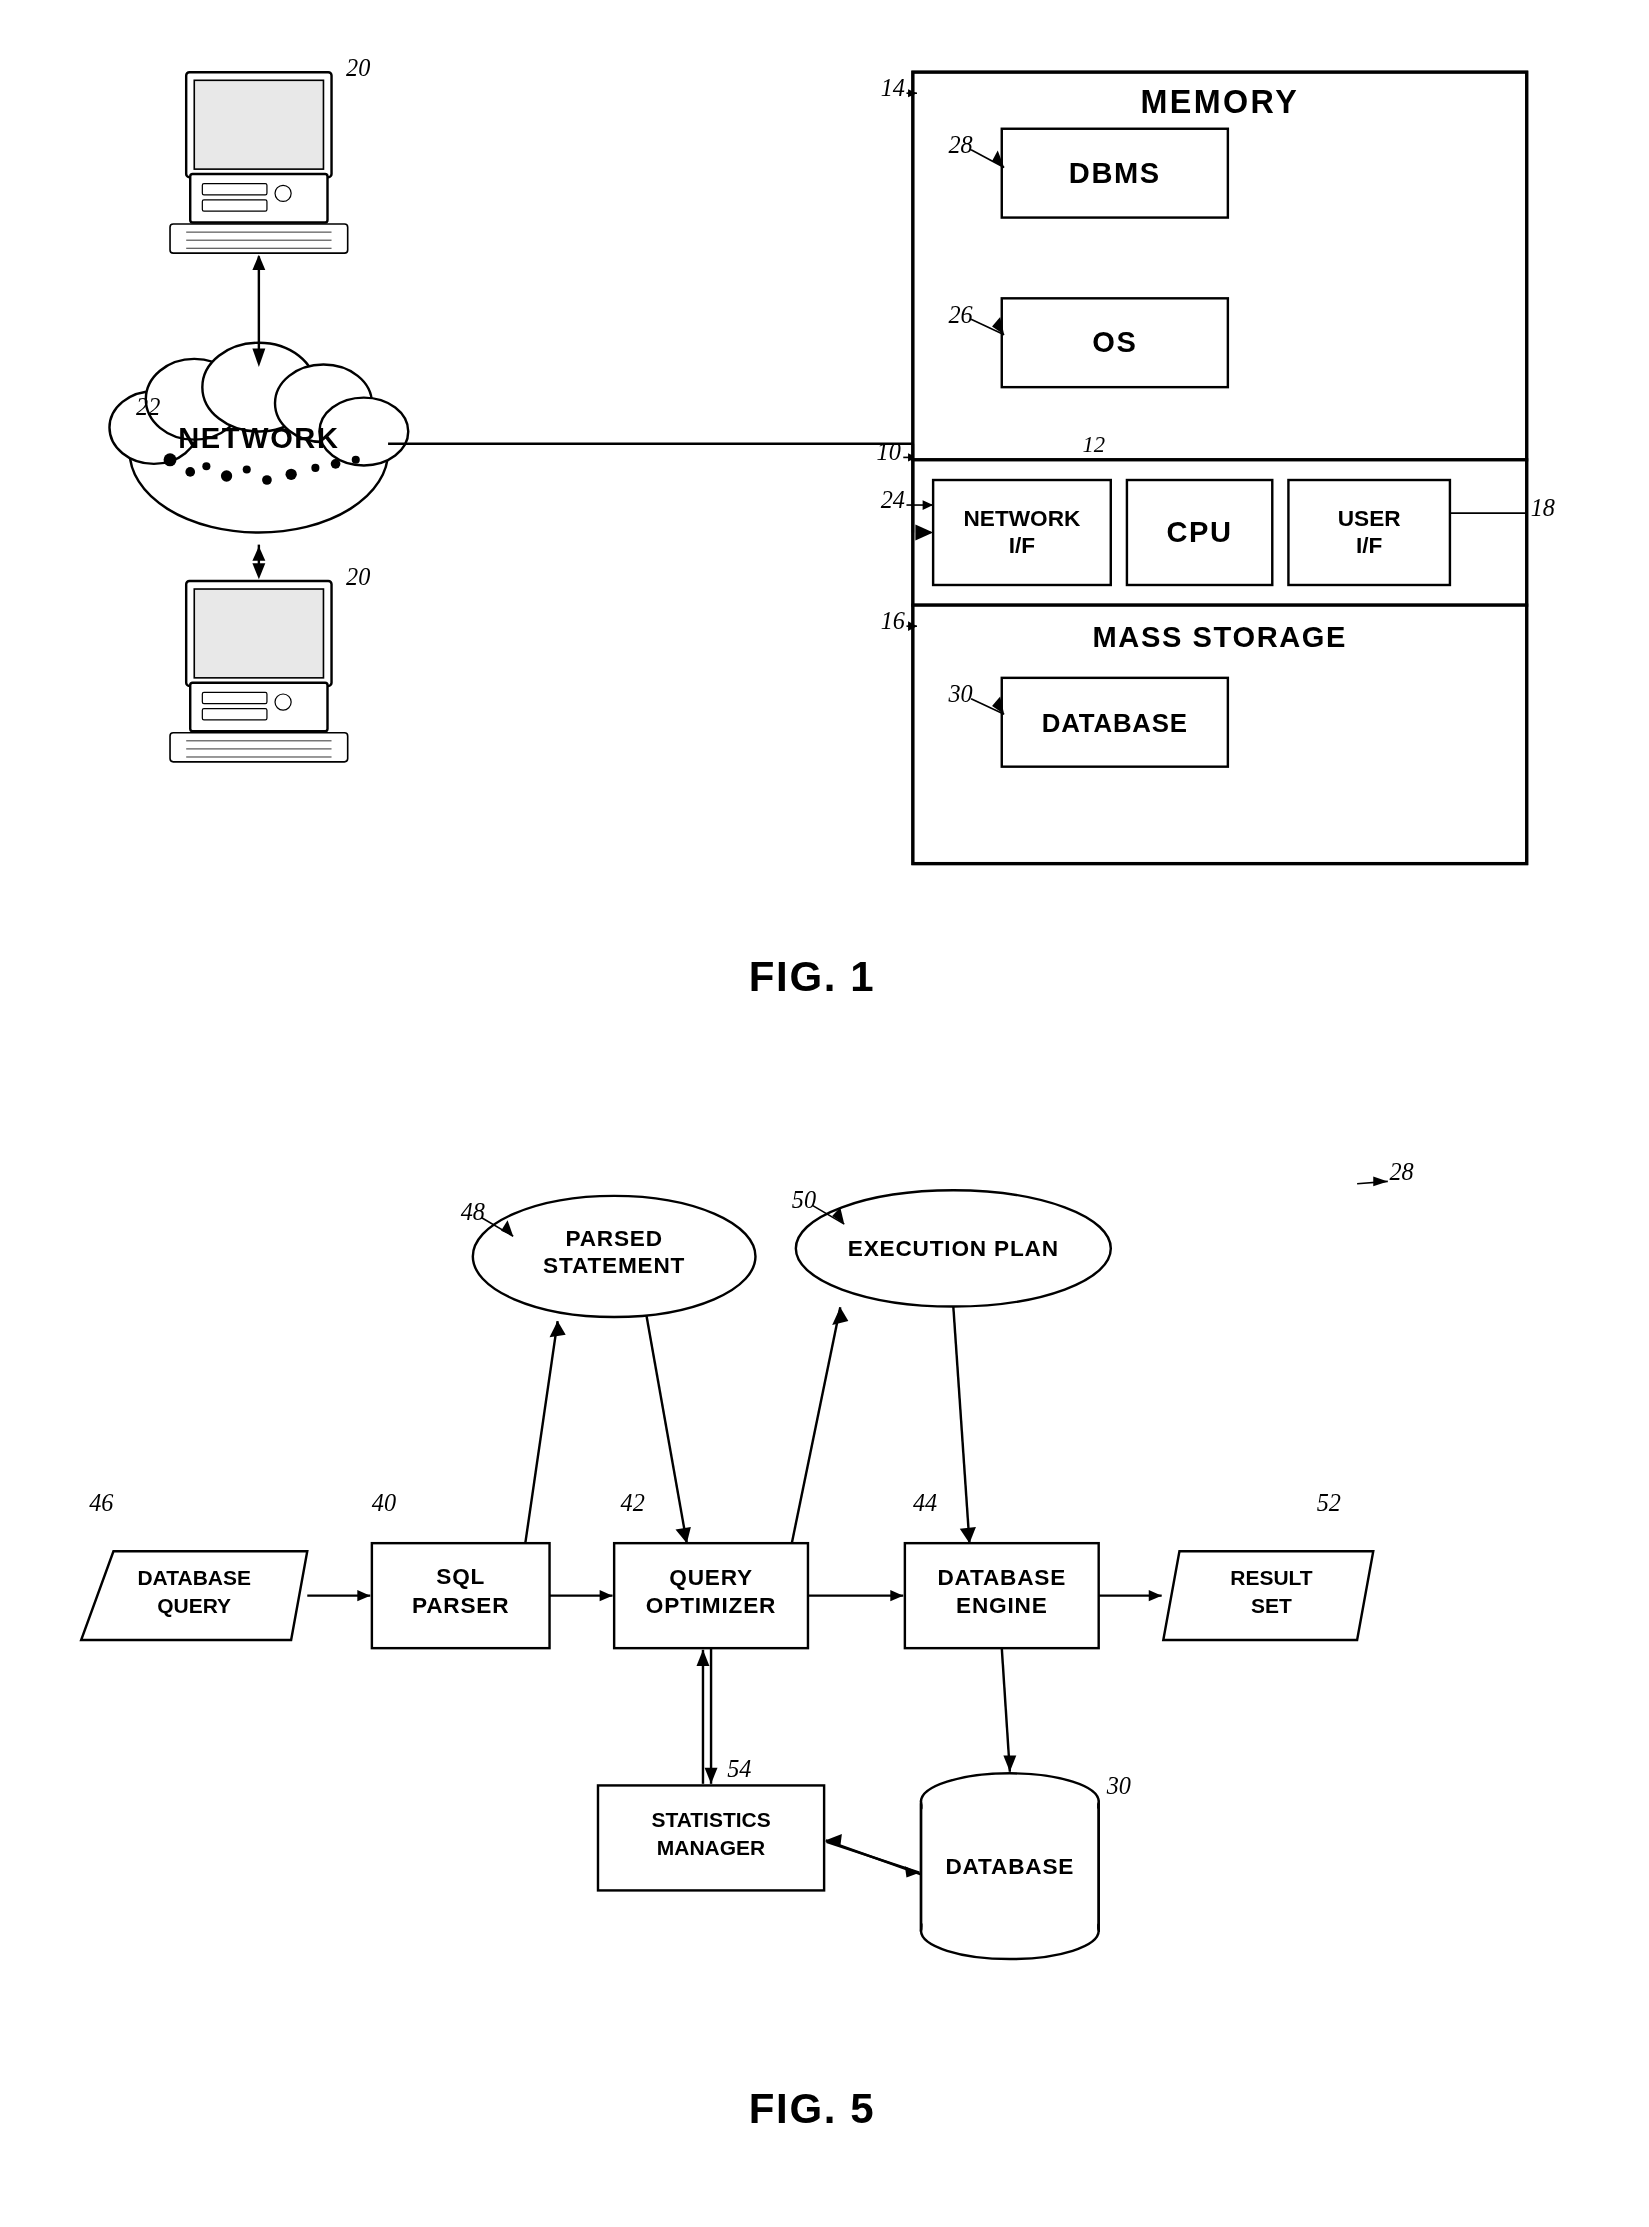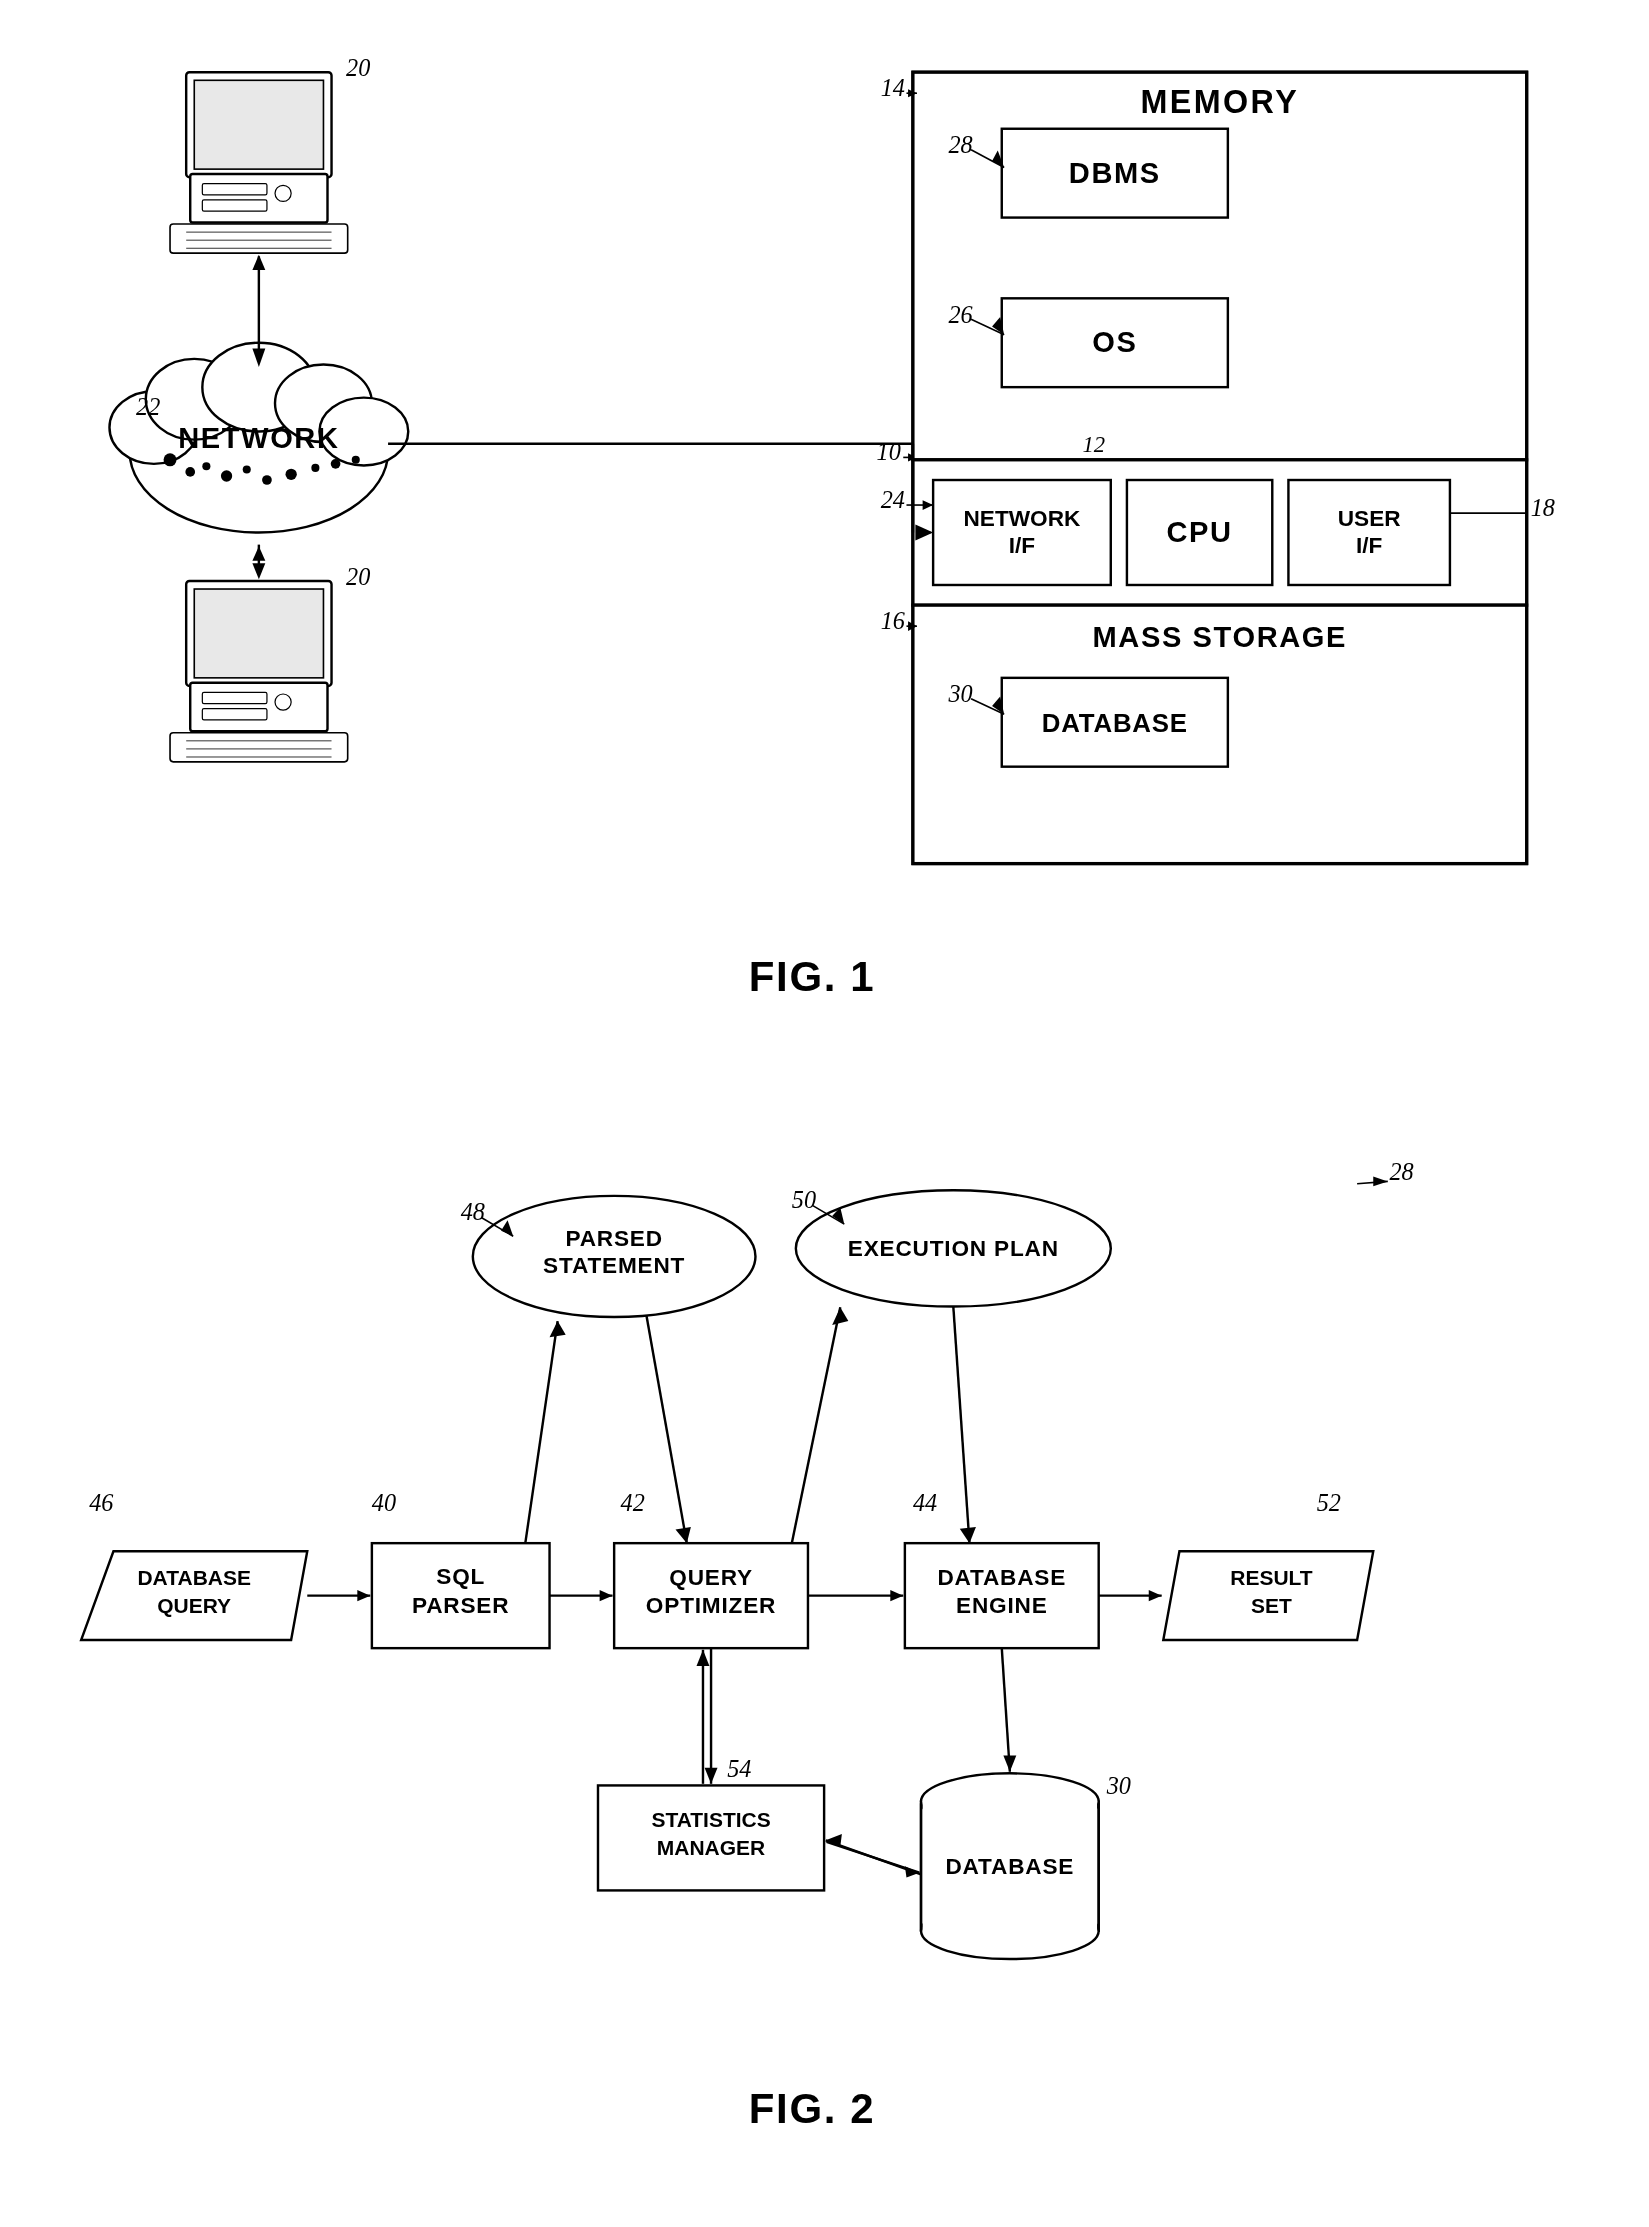--- a/index.html
+++ b/index.html
@@ -344,18 +344,18 @@
       <polygon points="1170,813 1162,793 1178,793" fill="black"></polygon>
 
       <line x1="1060" y1="940" x2="942" y2="898" stroke="black" stroke-width="3"></line>
       <polygon points="942,898 962,890 960,906" fill="black"></polygon>
 
       <line x1="943" y1="900" x2="1058" y2="938" stroke="black" stroke-width="3"></line>
       <polygon points="1058,938 1040,930 1042,944" fill="black"></polygon>
 
     </svg>
 
-    <div class="fig2-label">FIG. 2</div>
+    <div class="fig2-label">FIG. 5</div>
 
   </div>
 
 </div>
 
 
 </body></html>

